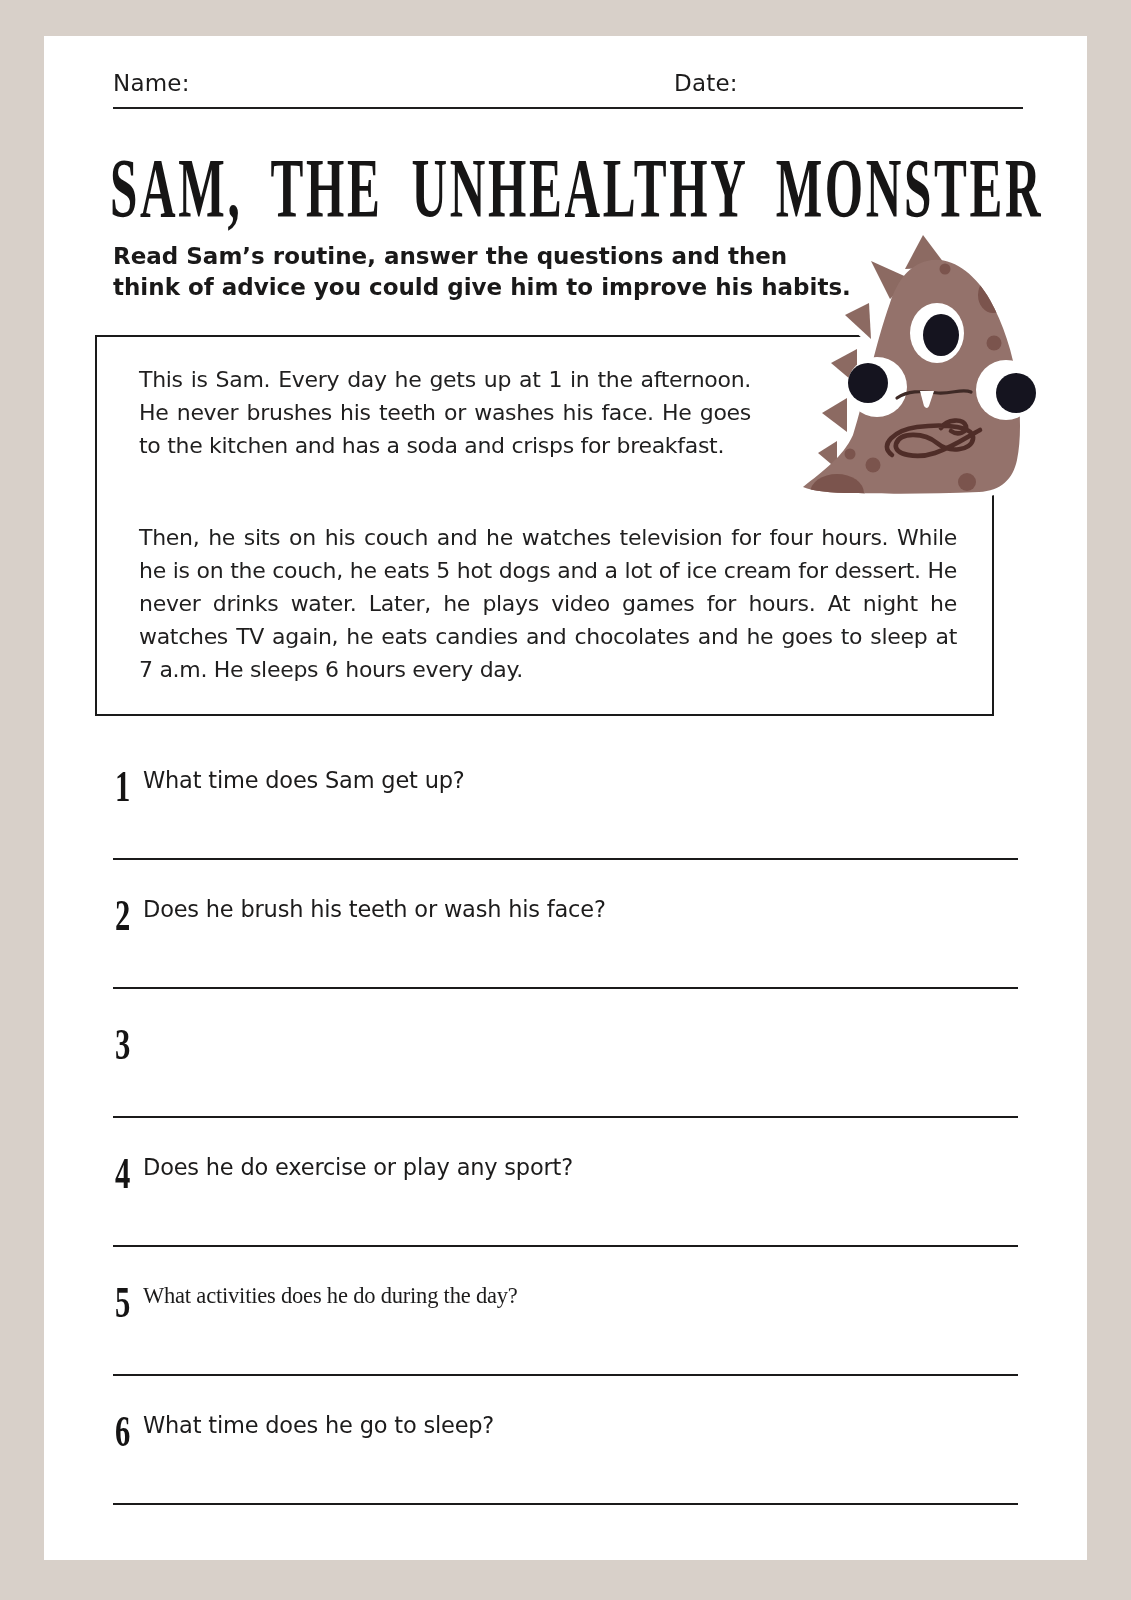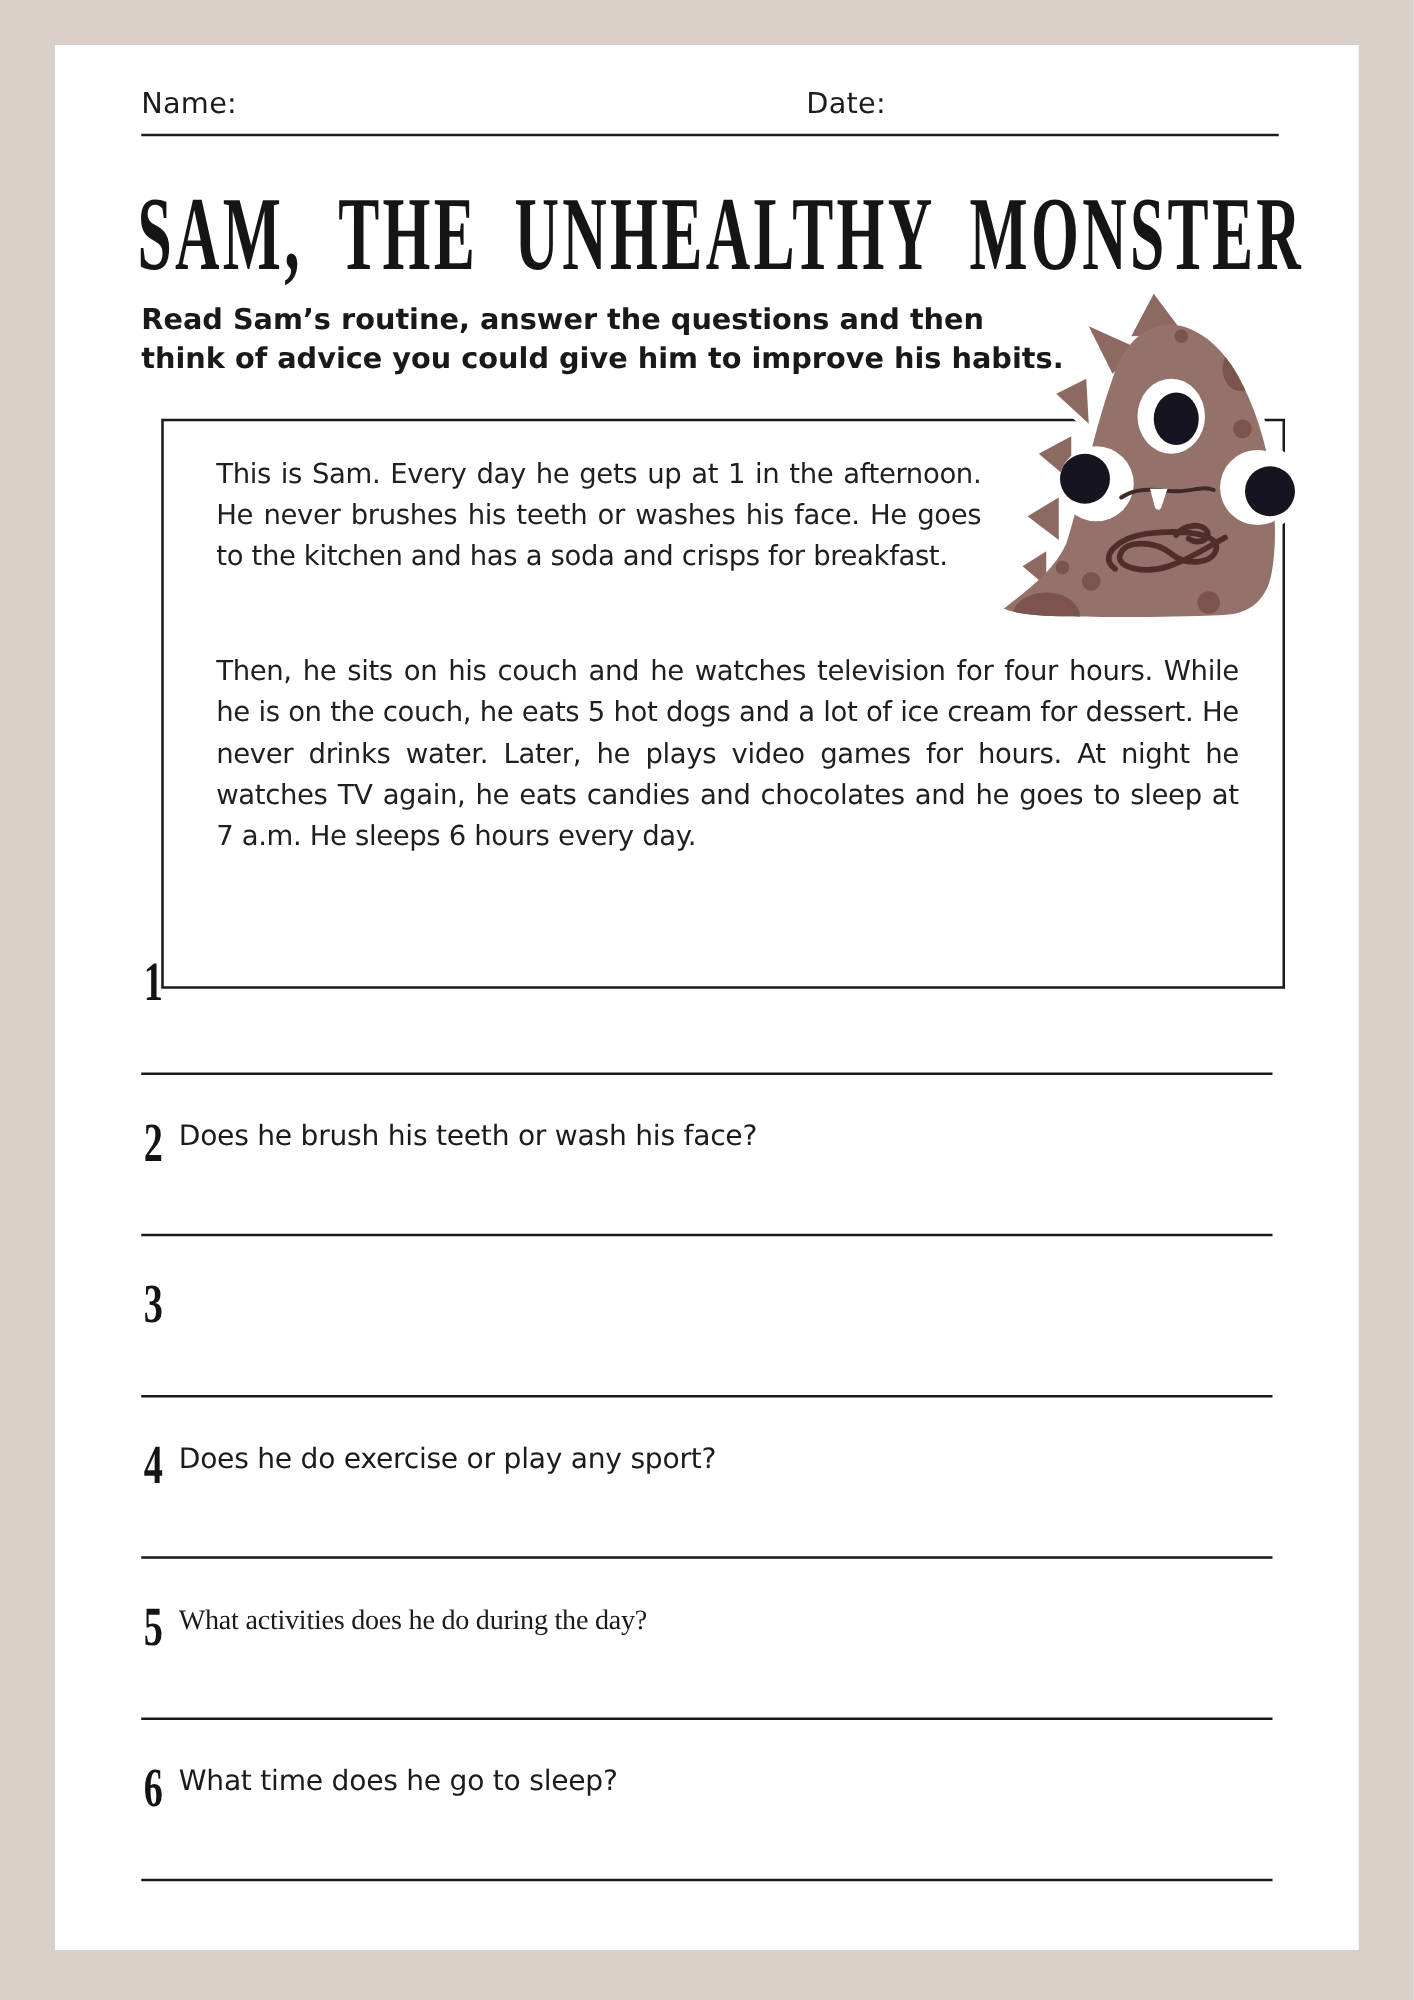--- a/index.html
+++ b/index.html
@@ -15,21 +15,21 @@
     position:absolute; left:44px; top:36px;
     width:1043px; height:1524px;
     background:#ffffff;
   }
   
   .hdr-label {
     position:absolute; top:34px;
     font-size:23px; letter-spacing:.2px;
   }
   .hdr-name { left:69px; }
-  .hdr-date { left:601px; }
+  .hdr-date { left:630px; }
   .hdr-line {
     position:absolute; top:71px; left:69px; width:910px;
     border-top:2px solid #1f1e1e;
   }
   
   .title {
     position:absolute; left:66px; top:104px;
     font-family:"Liberation Serif", serif;
     font-weight:700;
     font-size:56px;
@@ -41,22 +41,22 @@
     color:#161515;
   }
   
   .instructions {
     position:absolute; left:69px; top:205px;
     font-size:23px; font-weight:700; line-height:31px;
     color:#1a1919;
   }
   
   .reading-box {
-    position:absolute; left:85px; top:299px;
-    width:899px; height:456px;
+    position:absolute; left:51px; top:299px;
+    width:899px; height:381px;
     border:2.5px solid #1a1a1a;
     box-sizing:border-box;
   }
   .reading-box p {
     margin:0;
     font-size:22px; line-height:33px; letter-spacing:-0.3px;
     text-align:justify; text-align-last:left;
     color:#201f1f;
   }
   .para1 { position:absolute; left:42px; top:26px; width:612px; }
@@ -156,20 +156,21 @@
     <circle cx="211" cy="165" r="30" fill="#ffffff"></circle>
     <circle cx="221" cy="168" r="20" fill="#15141f"></circle>
 
     <path class="mouth" d="M 102 173 C 115 164 130 167 143 168 C 157 169 167 163 176 167" stroke="#3f2a26"></path>
     <path class="fang" d="M 125 166 L 139 166 L 134 181 Q 132 185 129 181 Z"></path>
 
     <path class="swirl" d="M 97 230 C 83 220 100 205 122 202 C 152 198 180 202 178 214 C 176 226 154 228 142 218 C 130 208 105 206 101 219 C 98 230 122 234 140 228 C 158 222 172 212 185 205 M 146 203 C 152 194 168 193 171 201 C 173 207 163 211 156 206" stroke="#4f2d28"></path>
   </svg>
 
   <div class="q-num" style="top:726px;">1</div>
+  <div class="q-text" style="top:726px;">What time does Sam get up?</div>
   <div class="answer-line" style="top:822px;"></div>
 
   <div class="q-num" style="top:855px;">2</div>
   <div class="q-text" style="top:855px;">Does he brush his teeth or wash his face?</div>
   <div class="answer-line" style="top:951px;"></div>
 
   <div class="q-num" style="top:984px;">3</div>
   <div class="answer-line" style="top:1080px;"></div>
 
   <div class="q-num" style="top:1113px;">4</div>

